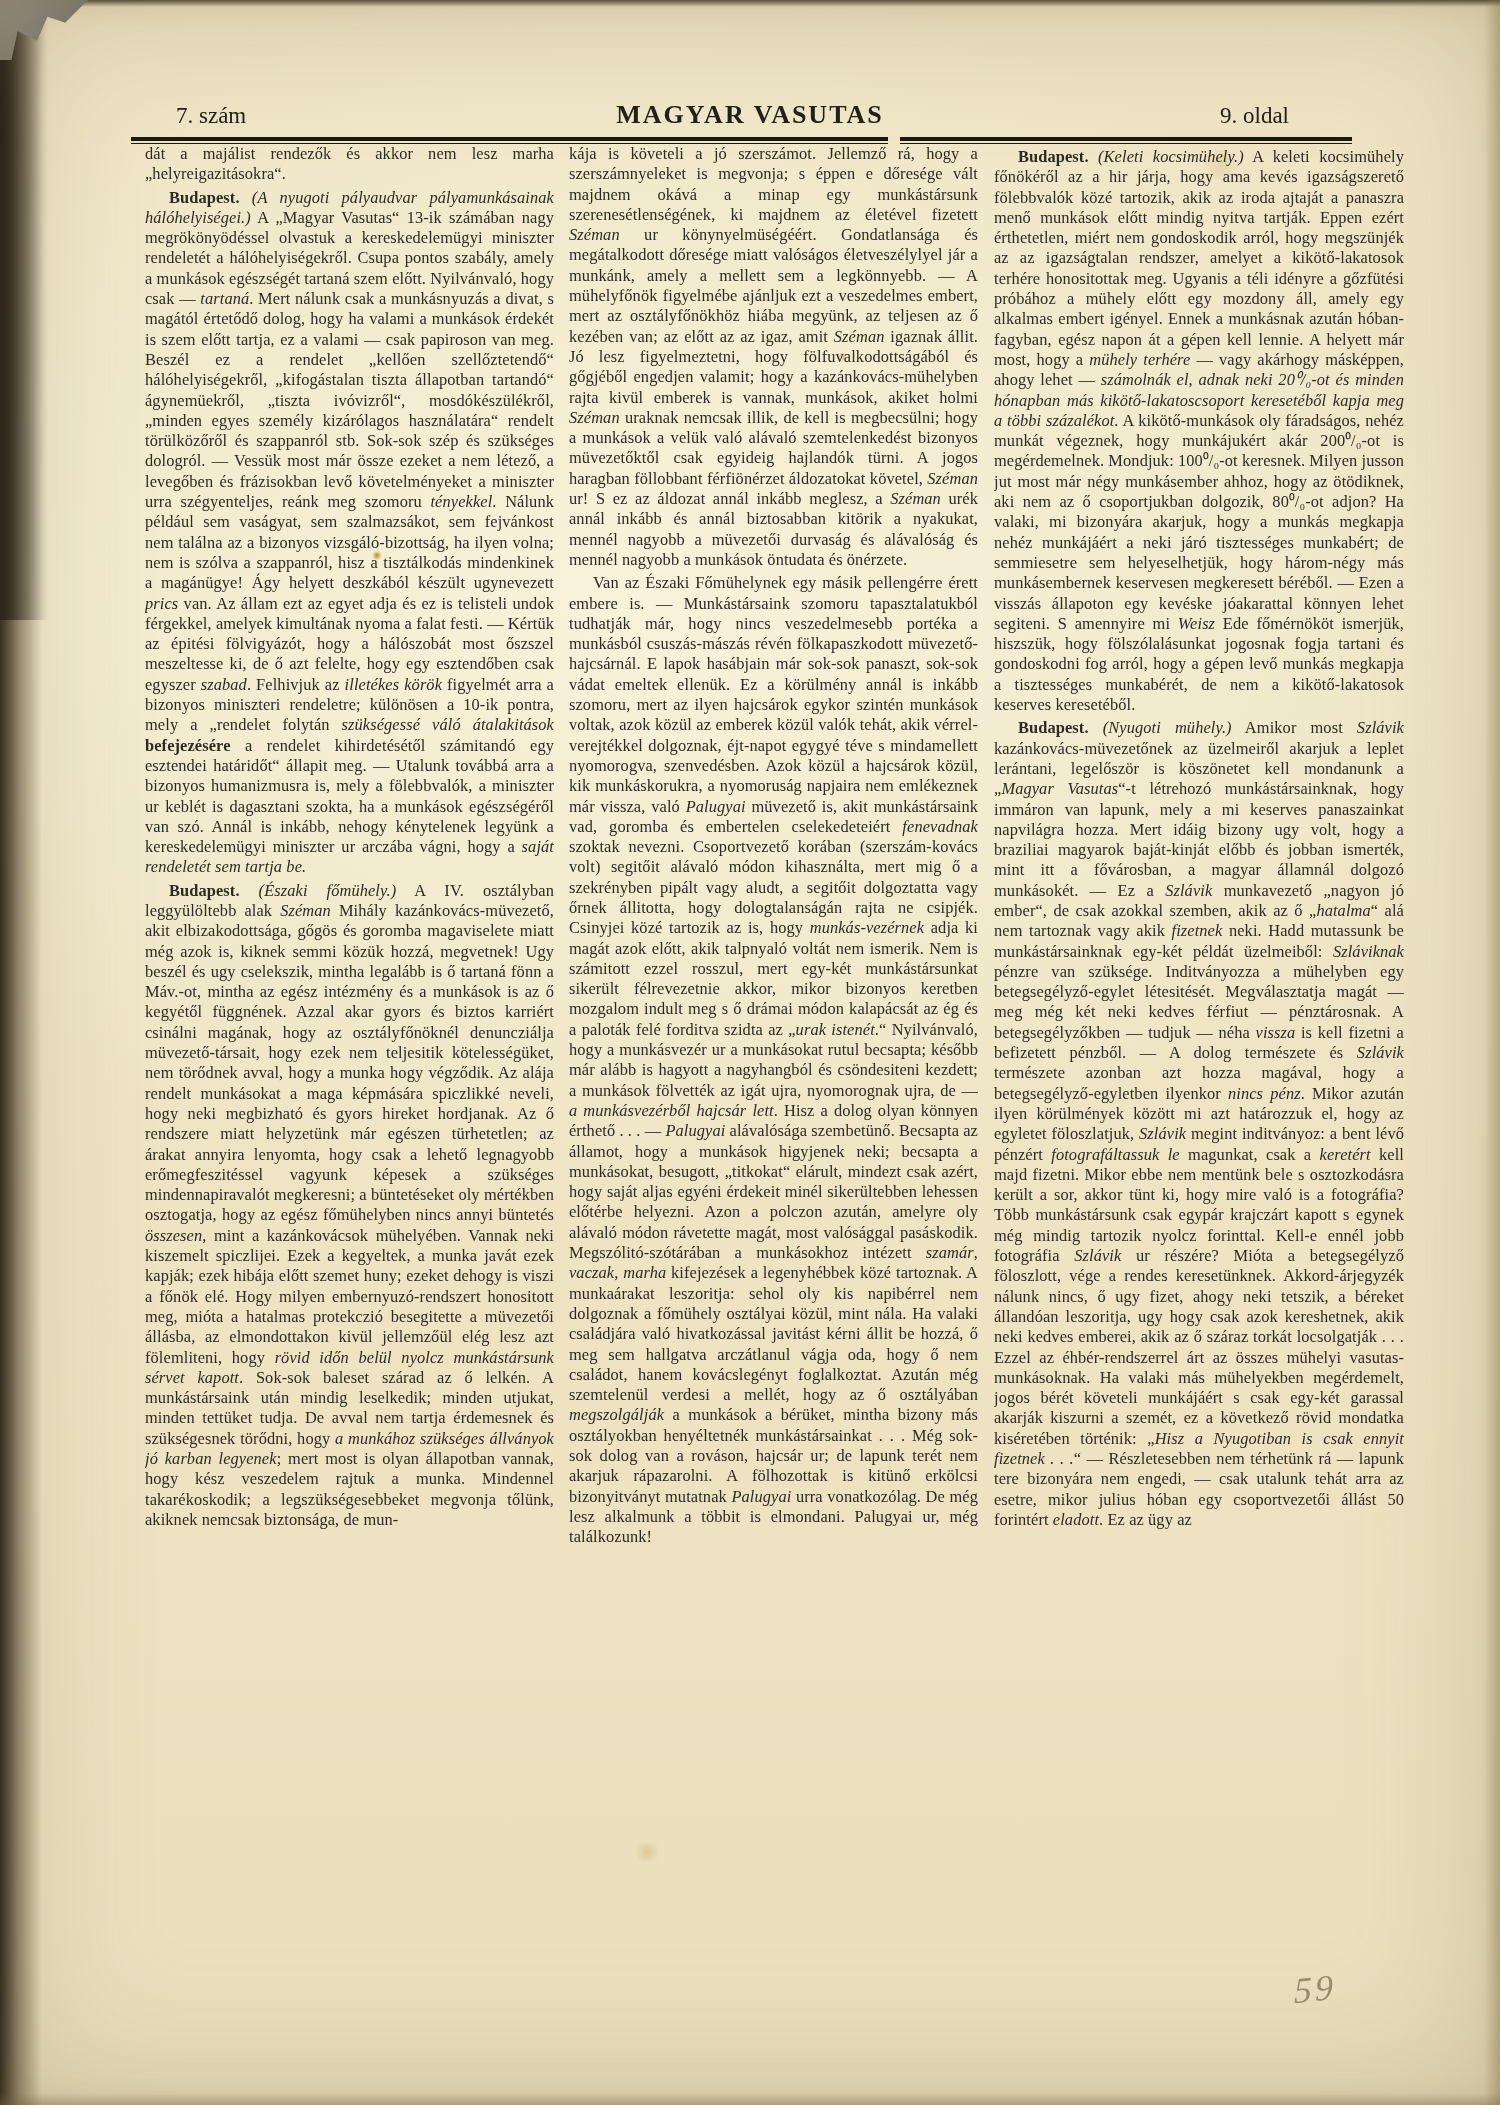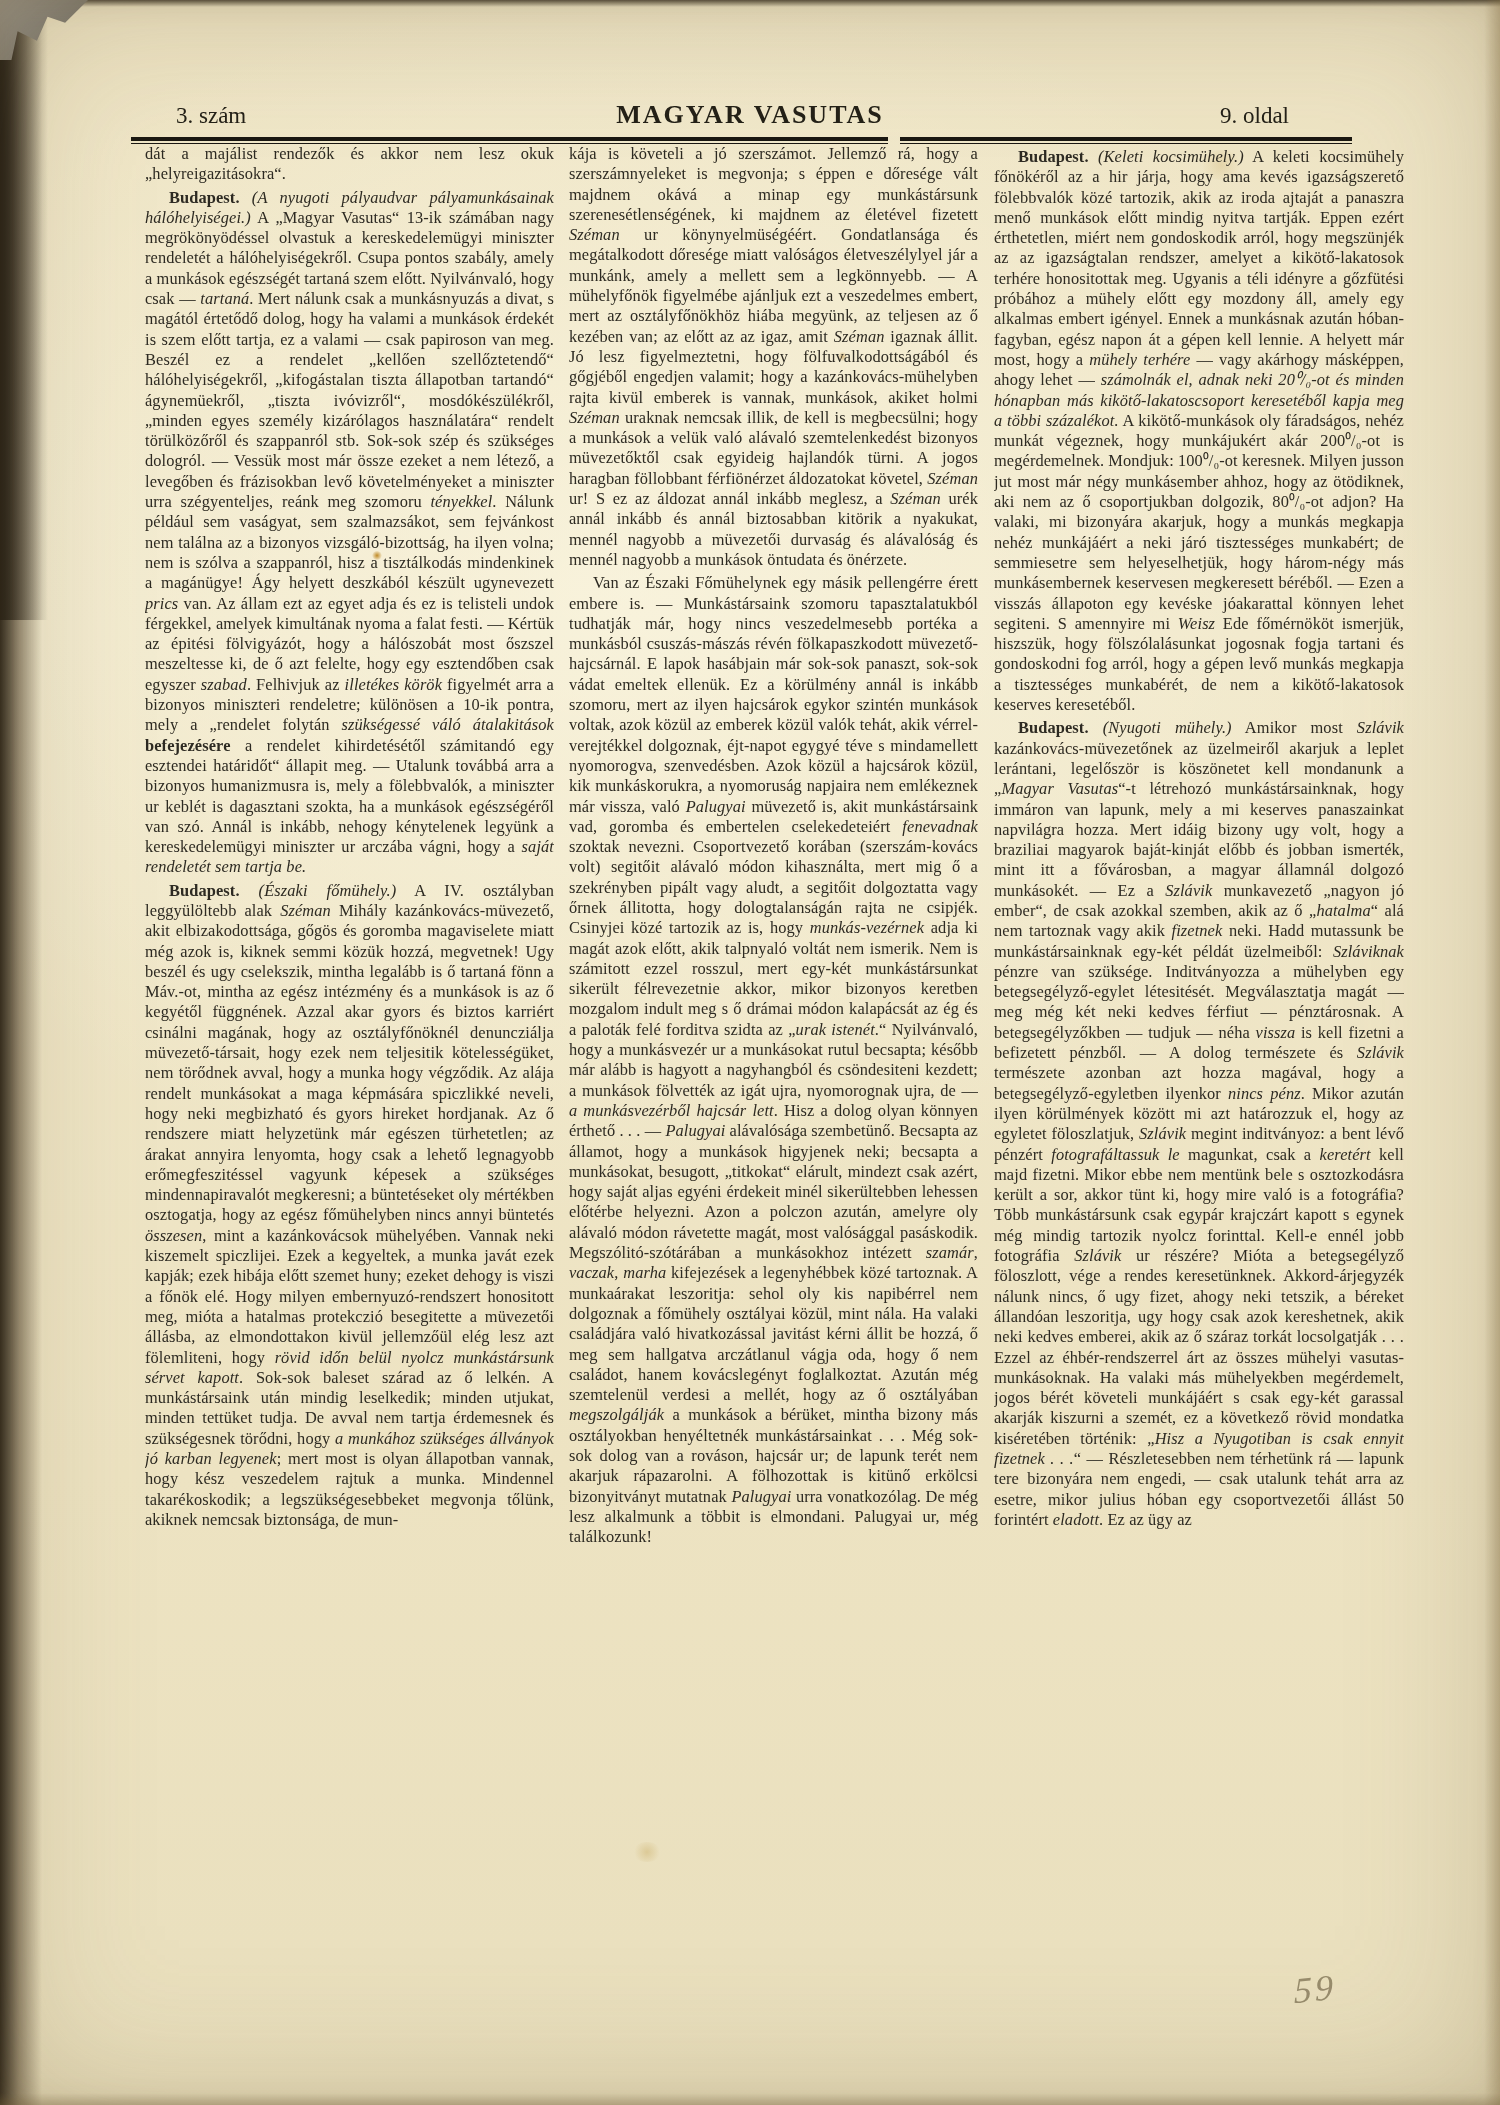--- a/index.html
+++ b/index.html
@@ -61,28 +61,28 @@
   <div class="edge-left-top"></div>
   <div class="edge-top"></div>
   <div class="edge-right"></div>
   <div class="edge-bottom"></div>
   <div class="corner-tl"></div>
   <div class="stain s1"></div>
   <div class="stain s2"></div>
   <div class="stain s3"></div>
   <div class="stain s4"></div>
 
-  <div class="hdr hdr-left">3. szám</div>
+  <div class="hdr hdr-left">7. szám</div>
   <div class="hdr hdr-center">MAGYAR VASUTAS</div>
   <div class="hdr hdr-right">9. oldal</div>
   <div class="rule r1"></div>
   <div class="rule r2"></div>
 
   <div class="col" id="col1">
-      <p class="cont">dát a majálist rendezők és akkor nem lesz okuk „helyreigazitásokra“.</p>
+      <p class="cont">dát a majálist rendezők és akkor nem lesz marha „helyreigazitásokra“.</p>
       <p class="article"><span class="lead">Budapest.</span> <span class="sub">(A nyugoti pályaudvar pályamunkásainak hálóhelyiségei.)</span> A „Magyar Vasutas“ 13-ik számában nagy megrökönyödéssel olvastuk a kereskedelemügyi miniszter rendeletét a hálóhelyiségekről. Csupa pontos szabály, amely a munkások egészségét tartaná szem előtt. Nyilvánvaló, hogy csak — <i>tartaná</i>. Mert nálunk csak a munkásnyuzás a divat, s magától értetődő dolog, hogy ha valami a munkások érdekét is szem előtt tartja, ez a valami — csak papiroson van meg. Beszél ez a rendelet „kellően szellőztetendő“ hálóhelyiségekről, „kifogástalan tiszta állapotban tartandó“ ágynemüekről, „tiszta ivóvizről“, mosdókészülékről, „minden egyes személy kizárólagos használatára“ rendelt törülközőről és szappanról stb. Sok-sok szép és szükséges dologról. — Vessük most már össze ezeket a nem létező, a levegőben és frázisokban levő követelményeket a miniszter urra szégyenteljes, reánk meg szomoru <i>tényekkel</i>. Nálunk például sem vaságyat, sem szalmazsákot, sem fejvánkost nem találna az a bizonyos vizsgáló-bizottság, ha ilyen volna; nem is szólva a szappanról, hisz a tisztálkodás mindenkinek a magánügye! Ágy helyett deszkából készült ugynevezett <i>prics</i> van. Az állam ezt az egyet adja és ez is telisteli undok férgekkel, amelyek kimultának nyoma a falat festi. — Kértük az épitési fölvigyázót, hogy a hálószobát most őszszel meszeltesse ki, de ő azt felelte, hogy egy esztendőben csak egyszer <i>szabad</i>. Felhivjuk az <i>illetékes körök</i> figyelmét arra a bizonyos miniszteri rendeletre; különösen a 10-ik pontra, mely a „rendelet folytán <i>szükségessé váló átalakitások</i> <b>befejezésére</b> a rendelet kihirdetésétől számitandó egy esztendei határidőt“ állapit meg. — Utalunk továbbá arra a bizonyos humanizmusra is, mely a fölebbvalók, a miniszter ur keblét is dagasztani szokta, ha a munkások egészségéről van szó. Annál is inkább, nehogy kénytelenek legyünk a kereskedelemügyi miniszter ur arczába vágni, hogy a <i>saját rendeletét sem tartja be.</i></p>
       <p class="article"><span class="lead">Budapest.</span> <span class="sub">(Északi főmühely.)</span> A IV. osztályban leggyülöltebb alak <i>Széman</i> Mihály kazánkovács-müvezető, akit elbizakodottsága, gőgös és goromba magaviselete miatt még azok is, kiknek semmi közük hozzá, megvetnek! Ugy beszél és ugy cselekszik, mintha legalább is ő tartaná fönn a Máv.-ot, mintha az egész intézmény és a munkások is az ő kegyétől függnének. Azzal akar gyors és biztos karriért csinálni magának, hogy az osztályfőnöknél denuncziálja müvezető-társait, hogy ezek nem teljesitik kötelességüket, nem törődnek avval, hogy a munka hogy végződik. Az alája rendelt munkásokat a maga képmására spiczlikké neveli, hogy neki megbizható és gyors hireket hordjanak. Az ő rendszere miatt helyzetünk már egészen türhetetlen; az árakat annyira lenyomta, hogy csak a lehető legnagyobb erőmegfeszitéssel vagyunk képesek a szükséges mindennapiravalót megkeresni; a büntetéseket oly mértékben osztogatja, hogy az egész főmühelyben nincs annyi büntetés <i>összesen</i>, mint a kazánkovácsok mühelyében. Vannak neki kiszemelt spiczlijei. Ezek a kegyeltek, a munka javát ezek kapják; ezek hibája előtt szemet huny; ezeket dehogy is viszi a főnök elé. Hogy milyen embernyuzó-rendszert honositott meg, mióta a hatalmas protekczió besegitette a müvezetői állásba, az elmondottakon kivül jellemzőül elég lesz azt fölemliteni, hogy <i>rövid időn belül nyolcz munkástársunk sérvet kapott</i>. Sok-sok baleset szárad az ő lelkén. A munkástársaink után mindig leselkedik; minden utjukat, minden tettüket tudja. De avval nem tartja érdemesnek és szükségesnek törődni, hogy <i>a munkához szükséges állványok jó karban legyenek</i>; mert most is olyan állapotban vannak, hogy kész veszedelem rajtuk a munka. Mindennel takarékoskodik; a legszükségesebbeket megvonja tőlünk, akiknek nemcsak biztonsága, de mun-</p>
     </div>
   <div class="col" id="col2">
       <p class="cont">kája is követeli a jó szerszámot. Jellemző rá, hogy a szerszámnyeleket is megvonja; s éppen e dőresége vált majdnem okává a minap egy munkástársunk szerenesétlenségének, ki majdnem az életével fizetett <i>Széman</i> ur könynyelmüségéért. Gondatlansága és megátalkodott dőresége miatt valóságos életveszélylyel jár a munkánk, amely a mellett sem a legkönnyebb. — A mühelyfőnök figyelmébe ajánljuk ezt a veszedelmes embert, mert az osztályfőnökhöz hiába megyünk, az teljesen az ő kezében van; az előtt az az igaz, amit <i>Széman</i> igaznak állit. Jó lesz figyelmeztetni, hogy fölfuvalkodottságából és gőgjéből engedjen valamit; hogy a kazánkovács-mühelyben rajta kivül emberek is vannak, munkások, akiket holmi <i>Széman</i> uraknak nemcsak illik, de kell is megbecsülni; hogy a munkások a velük való alávaló szemtelenkedést bizonyos müvezetőktől csak egyideig hajlandók türni. A jogos haragban föllobbant férfiönérzet áldozatokat követel, <i>Széman</i> ur! S ez az áldozat annál inkább meglesz, a <i>Széman</i> urék annál inkább és annál biztosabban kitörik a nyakukat, mennél nagyobb a müvezetői durvaság és alávalóság és mennél nagyobb a munkások öntudata és önérzete.</p>
       <p class="article">Van az Északi Főmühelynek egy másik pellengérre érett embere is. — Munkástársaink szomoru tapasztalatukból tudhatják már, hogy nincs veszedelmesebb portéka a munkásból csuszás-mászás révén fölkapaszkodott müvezető-hajcsárnál. E lapok hasábjain már sok-sok panaszt, sok-sok vádat emeltek ellenük. Ez a körülmény annál is inkább szomoru, mert az ilyen hajcsárok egykor szintén munkások voltak, azok közül az emberek közül valók tehát, akik vérrel-verejtékkel dolgoznak, éjt-napot egygyé téve s mindamellett nyomorogva, szenvedésben. Azok közül a hajcsárok közül, kik munkáskorukra, a nyomoruság napjaira nem emlékeznek már vissza, való <i>Palugyai</i> müvezető is, akit munkástársaink vad, goromba és embertelen cselekedeteiért <i>fenevadnak</i> szoktak nevezni. Csoportvezető korában (szerszám-kovács volt) segitőit alávaló módon kihasználta, mert mig ő a szekrényben pipált vagy aludt, a segitőit dolgoztatta vagy őrnek állitotta, hogy dologtalanságán rajta ne csipjék. Csinyjei közé tartozik az is, hogy <i>munkás-vezérnek</i> adja ki magát azok előtt, akik talpnyaló voltát nem ismerik. Nem is számitott ezzel rosszul, mert egy-két munkástársunkat sikerült félrevezetnie akkor, mikor bizonyos keretben mozgalom indult meg s ő drámai módon kalapácsát az ég és a paloták felé forditva szidta az „<i>urak istenét</i>.“ Nyilvánvaló, hogy a munkásvezér ur a munkásokat rutul becsapta; később már alább is hagyott a nagyhangból és csöndesiteni kezdett; a munkások fölvették az igát ujra, nyomorognak ujra, de — <i>a munkásvezérből hajcsár lett</i>. Hisz a dolog olyan könnyen érthető . . . — <i>Palugyai</i> alávalósága szembetünő. Becsapta az államot, hogy a munkások higyjenek neki; becsapta a munkásokat, besugott, „titkokat“ elárult, mindezt csak azért, hogy saját aljas egyéni érdekeit minél sikerültebben lehessen előtérbe helyezni. Azon a polczon azután, amelyre oly alávaló módon rávetette magát, most valósággal pasáskodik. Megszólitó-szótárában a munkásokhoz intézett <i>szamár</i>, <i>vaczak</i>, <i>marha</i> kifejezések a legenyhébbek közé tartoznak. A munkaárakat leszoritja: sehol oly kis napibérrel nem dolgoznak a főmühely osztályai közül, mint nála. Ha valaki családjára való hivatkozással javitást kérni állit be hozzá, ő meg sem hallgatva arczátlanul vágja oda, hogy ő nem családot, hanem kovácslegényt foglalkoztat. Azután még szemtelenül verdesi a mellét, hogy az ő osztályában <i>megszolgálják</i> a munkások a bérüket, mintha bizony más osztályokban henyéltetnék munkástársainkat . . . Még sok-sok dolog van a rováson, hajcsár ur; de lapunk terét nem akarjuk rápazarolni. A fölhozottak is kitünő erkölcsi bizonyitványt mutatnak <i>Palugyai</i> urra vonatkozólag. De még lesz alkalmunk a többit is elmondani. Palugyai ur, még találkozunk!</p>
     </div>
   <div class="col" id="col3">
       <p class="article"><span class="lead">Budapest.</span> <span class="sub">(Keleti kocsimühely.)</span> A keleti kocsimühely főnökéről az a hir járja, hogy ama kevés igazságszerető fölebbvalók közé tartozik, akik az iroda ajtaját a panaszra menő munkások előtt mindig nyitva tartják. Eppen ezért érthetetlen, miért nem gondoskodik arról, hogy megszünjék az az igazságtalan rendszer, amelyet a kikötő-lakatosok terhére honositottak meg. Ugyanis a téli idényre a gőzfütési próbához a mühely előtt egy mozdony áll, amely egy alkalmas embert igényel. Ennek a munkásnak azután hóban-fagyban, egész napon át a gépen kell lennie. A helyett már most, hogy a <i>mühely terhére</i> — vagy akárhogy másképpen, ahogy lehet — <i>számolnák el, adnak neki 20⁰/₀-ot és minden hónapban más kikötő-lakatoscsoport keresetéből kapja meg a többi százalékot.</i> A kikötő-munkások oly fáradságos, nehéz munkát végeznek, hogy munkájukért akár 200⁰/₀-ot is megérdemelnek. Mondjuk: 100⁰/₀-ot keresnek. Milyen jusson jut most már négy munkásember ahhoz, hogy az ötödiknek, aki nem az ő csoportjukban dolgozik, 80⁰/₀-ot adjon? Ha valaki, mi bizonyára akarjuk, hogy a munkás megkapja nehéz munkájáért a neki járó tisztességes munkabért; de semmiesetre sem helyeselhetjük, hogy három-négy más munkásembernek keservesen megkeresett béréből. — Ezen a visszás állapoton egy kevéske jóakarattal könnyen lehet segiteni. S amennyire mi <i>Weisz</i> Ede főmérnököt ismerjük, hiszszük, hogy fölszólalásunkat jogosnak fogja tartani és gondoskodni fog arról, hogy a gépen levő munkás megkapja a tisztességes munkabérét, de nem a kikötő-lakatosok keserves keresetéből.</p>
       <p class="article"><span class="lead">Budapest.</span> <span class="sub">(Nyugoti mühely.)</span> Amikor most <i>Szlávik</i> kazánkovács-müvezetőnek az üzelmeiről akarjuk a leplet lerántani, legelőször is köszönetet kell mondanunk a „<i>Magyar Vasutas</i>“-t létrehozó munkástársainknak, hogy immáron van lapunk, mely a mi keserves panaszainkat napvilágra hozza. Mert idáig bizony ugy volt, hogy a braziliai magyarok baját-kinját előbb és jobban ismerték, mint itt a fővárosban, a magyar államnál dolgozó munkásokét. — Ez a <i>Szlávik</i> munkavezető „nagyon jó ember“, de csak azokkal szemben, akik az ő „<i>hatalma</i>“ alá nem tartoznak vagy akik <i>fizetnek</i> neki. Hadd mutassunk be munkástársainknak egy-két példát üzelmeiből: <i>Szláviknak</i> pénzre van szüksége. Inditványozza a mühelyben egy betegsegélyző-egylet létesitését. Megválasztatja magát — meg még két neki kedves férfiut — pénztárosnak. A betegsegélyzőkben — tudjuk — néha <i>vissza</i> is kell fizetni a befizetett pénzből. — A dolog természete és <i>Szlávik</i> természete azonban azt hozza magával, hogy a betegsegélyző-egyletben ilyenkor <i>nincs pénz</i>. Mikor azután ilyen körülmények között mi azt határozzuk el, hogy az egyletet föloszlatjuk, <i>Szlávik</i> megint inditványoz: a bent lévő pénzért <i>fotografáltassuk le</i> magunkat, csak a <i>keretért</i> kell majd fizetni. Mikor ebbe nem mentünk bele s osztozkodásra került a sor, akkor tünt ki, hogy mire való is a fotográfia? Több munkástársunk csak egypár krajczárt kapott s egynek még mindig tartozik nyolcz forinttal. Kell-e ennél jobb fotográfia <i>Szlávik</i> ur részére? Mióta a betegsegélyző föloszlott, vége a rendes keresetünknek. Akkord-árjegyzék nálunk nincs, ő ugy fizet, ahogy neki tetszik, a béreket állandóan leszoritja, ugy hogy csak azok kereshetnek, akik neki kedves emberei, akik az ő száraz torkát locsolgatják . . . Ezzel az éhbér-rendszerrel árt az összes mühelyi vasutas-munkásoknak. Ha valaki más mühelyekben megérdemelt, jogos bérét követeli munkájáért s csak egy-két garassal akarják kiszurni a szemét, ez a következő rövid mondatka kiséretében történik: „<i>Hisz a Nyugotiban is csak ennyit fizetnek . . .</i>“ — Részletesebben nem térhetünk rá — lapunk tere bizonyára nem engedi, — csak utalunk tehát arra az esetre, mikor julius hóban egy csoportvezetői állást 50 forintért <i>eladott</i>. Ez az ügy az</p>

